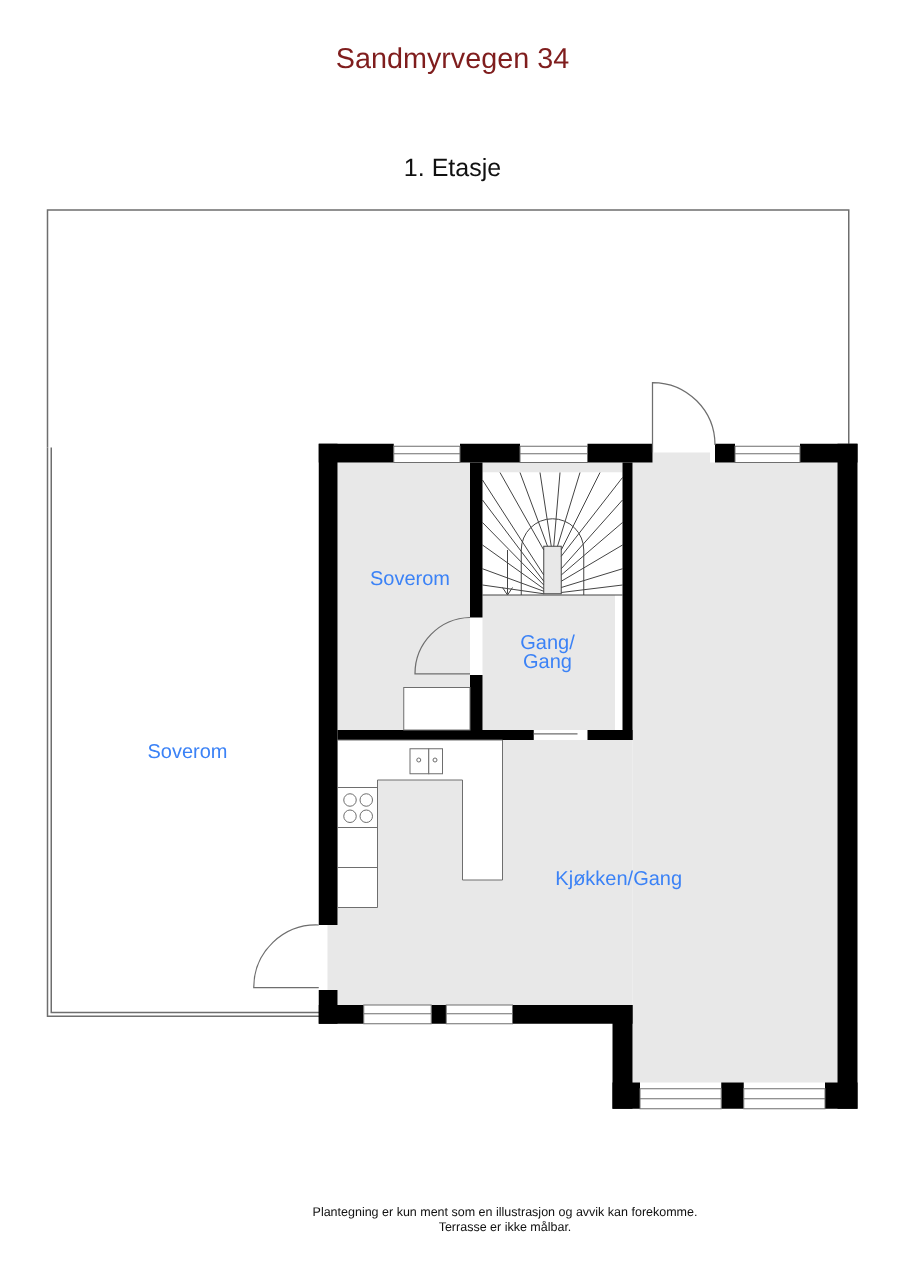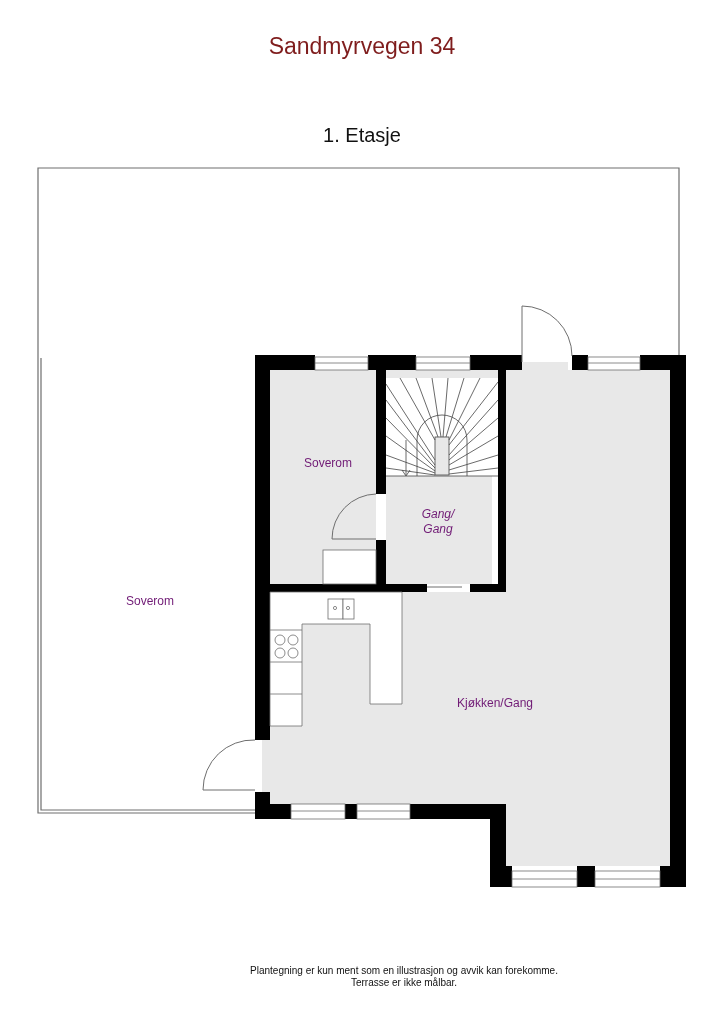--- a/index.html
+++ b/index.html
@@ -1,20 +1,20 @@
 <!DOCTYPE html>
 <html><head>
   <meta charset="utf-8">
   <style>
     html, body { margin: 0; padding: 0; background: #ffffff; }
     body { width: 724px; height: 1024px; position: relative; overflow: hidden; font-family: "Liberation Sans", sans-serif; }
     .title { position: absolute; top: 33px; left: 0; width: 724px; text-align: center; font-size: 23px; color: #7f1d1d; }
     .floor-label { position: absolute; top: 124px; left: 0; width: 724px; text-align: center; font-size: 20px; color: #111; }
     .plan { position: absolute; left: 0; top: 0; }
-    .room-label { position: absolute; font-size: 12px; color: #701a75; text-align: center; line-height: 15px; }
+    .room-label { position: absolute; font-size: 16px; color: #3b82f6; text-align: center; line-height: 15px; }
     .disclaimer { position: absolute; top: 965px; left: 0; width: 724px; text-align: center; font-size: 10px; color: #111; line-height: 12px; margin-left: 42px; }
   </style>
 </head>
 <body>
 
 <div class="title">Sandmyrvegen 34</div>
 <div class="floor-label">1. Etasje</div>
 
 <svg class="plan" width="724" height="1024" viewBox="0 0 724 1024" xmlns="http://www.w3.org/2000/svg">
 
@@ -134,21 +134,21 @@
   <g fill="none" stroke="#6e6e6e" stroke-width="0.8">
     <circle cx="280" cy="640" r="5"></circle>
     <circle cx="293" cy="640" r="5"></circle>
     <circle cx="280" cy="653" r="5"></circle>
     <circle cx="293" cy="653" r="5"></circle>
   </g>
 </svg>
 
 <div class="room-label" style="left:100px; top:594px; width:100px;">Soverom</div>
 <div class="room-label" style="left:278px; top:456px; width:100px;">Soverom</div>
-<div class="room-label" style="left:388px; top:507px; width:100px;font-style:italic;">
+<div class="room-label" style="left:388px; top:507px; width:100px;">
   <div>Gang/</div>
   <div>Gang</div>
 </div>
 <div class="room-label" style="left:440px; top:696px; width:110px;">Kjøkken/Gang</div>
 
 <div class="disclaimer">
   <div>Plantegning er kun ment som en illustrasjon og avvik kan forekomme.</div>
   <div>Terrasse er ikke målbar.</div>
 </div>
 

